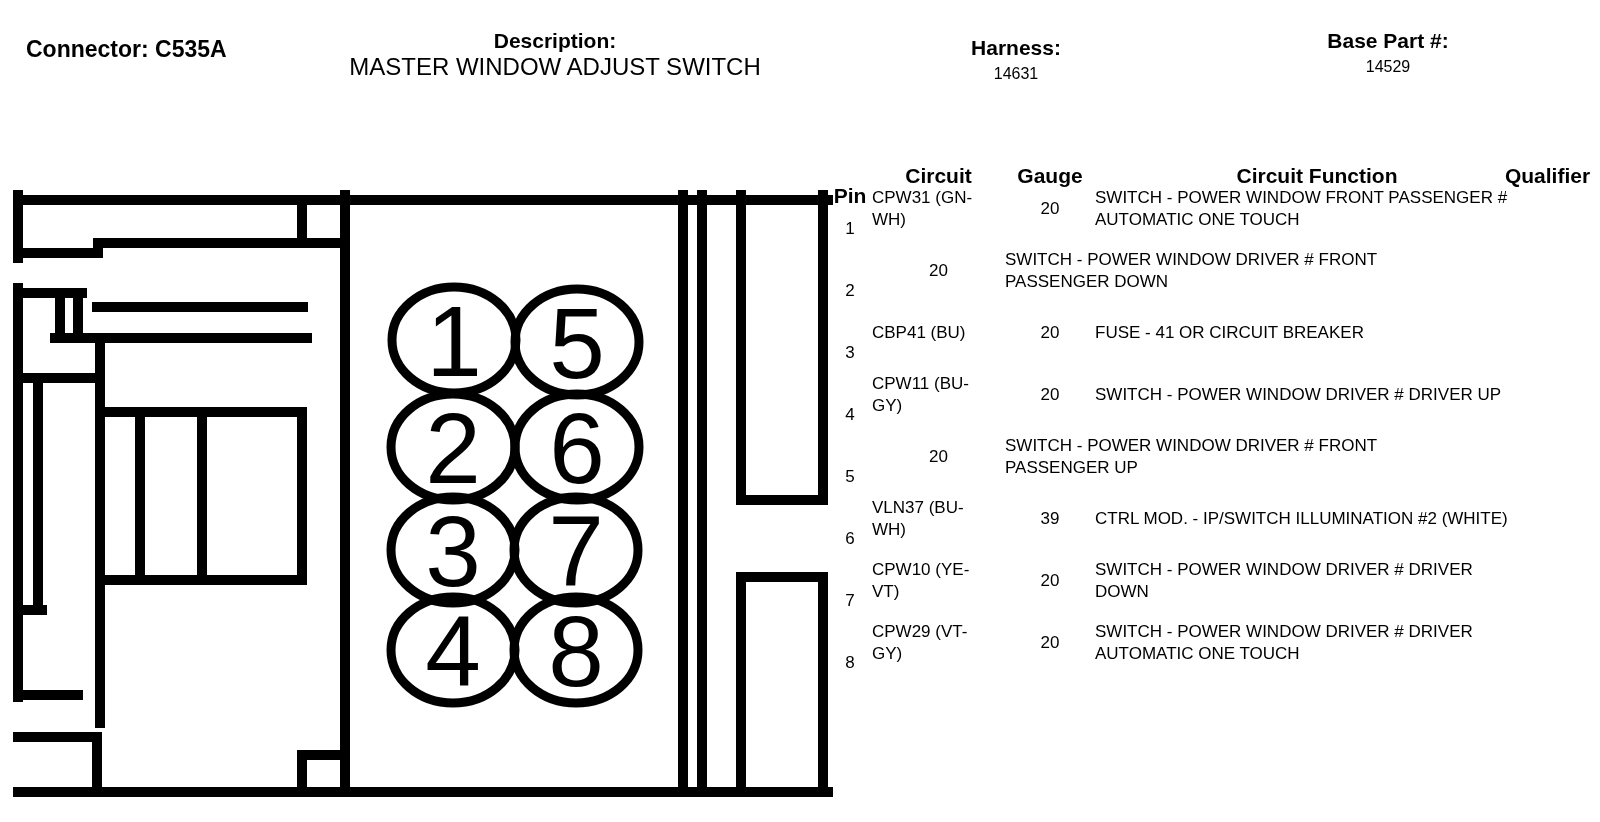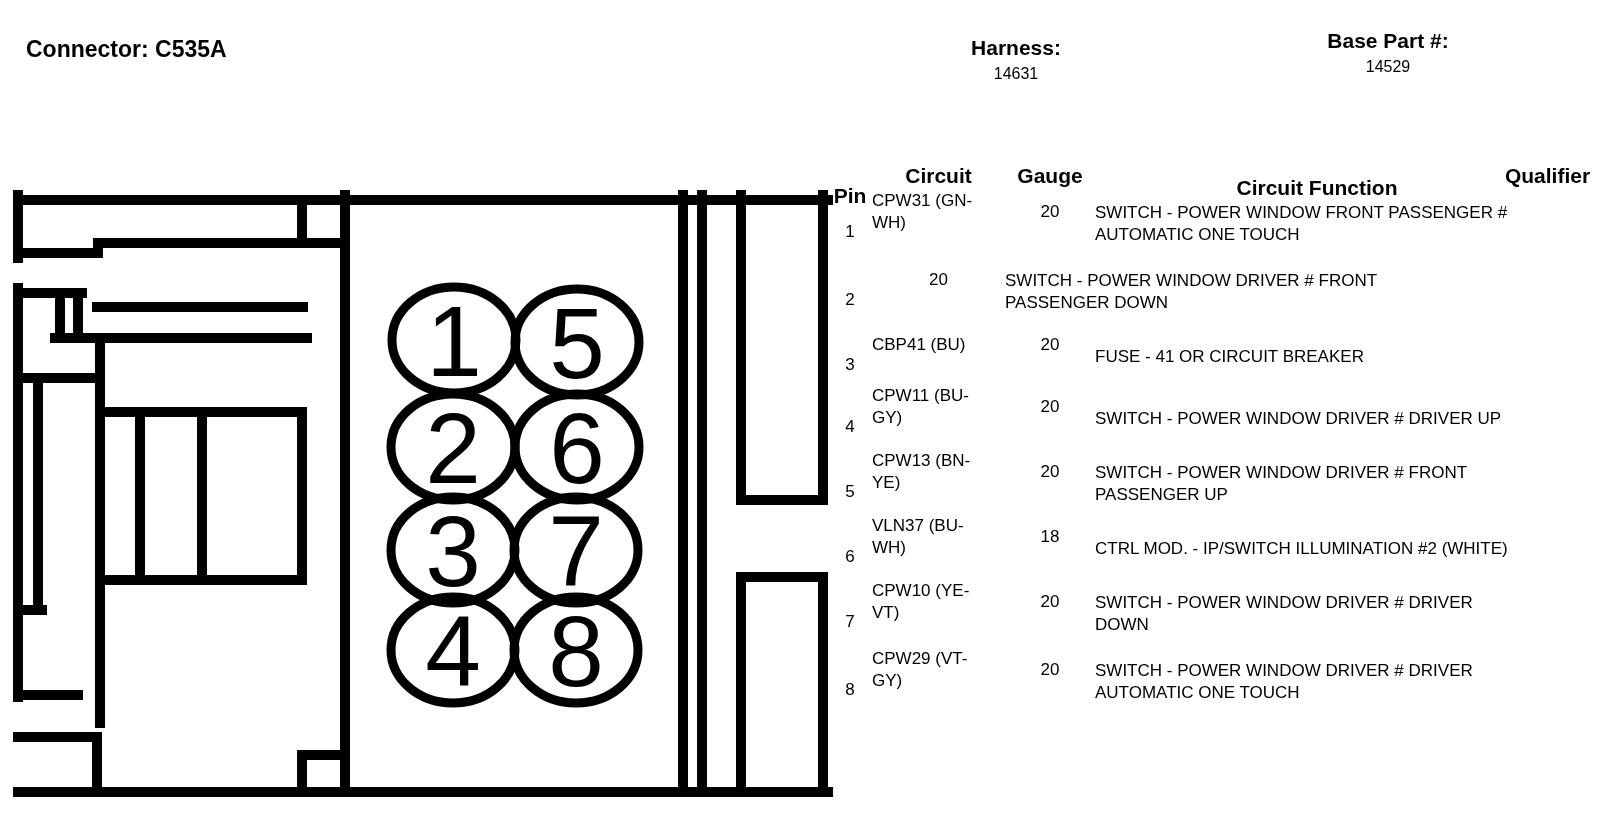--- a/index.html
+++ b/index.html
@@ -27,34 +27,36 @@
     align-items:center;
   }
   .thead{height:34px;font-size:21px;font-weight:bold;}
   .thead .c-pin,.thead .c-circuit,.thead .c-gauge,.thead .c-qual{text-align:center;}
   .thead .c-func{text-align:center;transform:translateX(22px);}
   .tbody-row{min-height:50px;font-size:17px;line-height:22px;}
   .tbody-row.single{min-height:30px;}
   .c-pin{text-align:center;margin-top:40px;}
   .c-circuit{text-align:left;white-space:pre;}
   .c-gauge{text-align:center;}
-  .c-func{text-align:left;white-space:pre;margin-top:24px;}
+  .c-func{text-align:left;white-space:pre;}
   .c-qual{text-align:center;}
   
   #connector-svg{position:absolute;left:0;top:0;}
   #connector-svg text{
     font-family:"Liberation Sans",sans-serif;font-size:100px;font-weight:400;
   }
 </style>
 </head>
 <body>
 
 <div class="connector-title">Connector: C535A</div>
 
 <div class="hdr-block" id="desc-block">
+  <div class="lbl">Description:</div>
+  <div class="val">MASTER WINDOW ADJUST SWITCH</div>
 </div>
 
 <div class="hdr-block" id="harness-block">
   <div class="lbl">Harness:</div>
   <div class="val">14631</div>
 </div>
 
 <div class="hdr-block" id="basepart-block">
   <div class="lbl">Base Part #:</div>
   <div class="val">14529</div>
@@ -155,32 +157,30 @@
       <div class="trow tbody-row">
         <div class="c-pin">4</div>
         <div class="c-circuit">CPW11 (BU-
 GY)</div>
         <div class="c-gauge">20</div>
         <div class="c-func">SWITCH - POWER WINDOW DRIVER # DRIVER UP</div>
         <div class="c-qual"></div>
       </div>
       <div class="trow tbody-row">
         <div class="c-pin">5</div>
-        <div class="c-circuit">CPW13 (BN-
-YE)</div>
         <div class="c-gauge">20</div>
         <div class="c-func">SWITCH - POWER WINDOW DRIVER # FRONT
 PASSENGER UP</div>
         <div class="c-qual"></div>
       </div>
       <div class="trow tbody-row">
         <div class="c-pin">6</div>
         <div class="c-circuit">VLN37 (BU-
 WH)</div>
-        <div class="c-gauge">18</div>
+        <div class="c-gauge">39</div>
         <div class="c-func">CTRL MOD. - IP/SWITCH ILLUMINATION #2 (WHITE)</div>
         <div class="c-qual"></div>
       </div>
       <div class="trow tbody-row">
         <div class="c-pin">7</div>
         <div class="c-circuit">CPW10 (YE-
 VT)</div>
         <div class="c-gauge">20</div>
         <div class="c-func">SWITCH - POWER WINDOW DRIVER # DRIVER
 DOWN</div>

